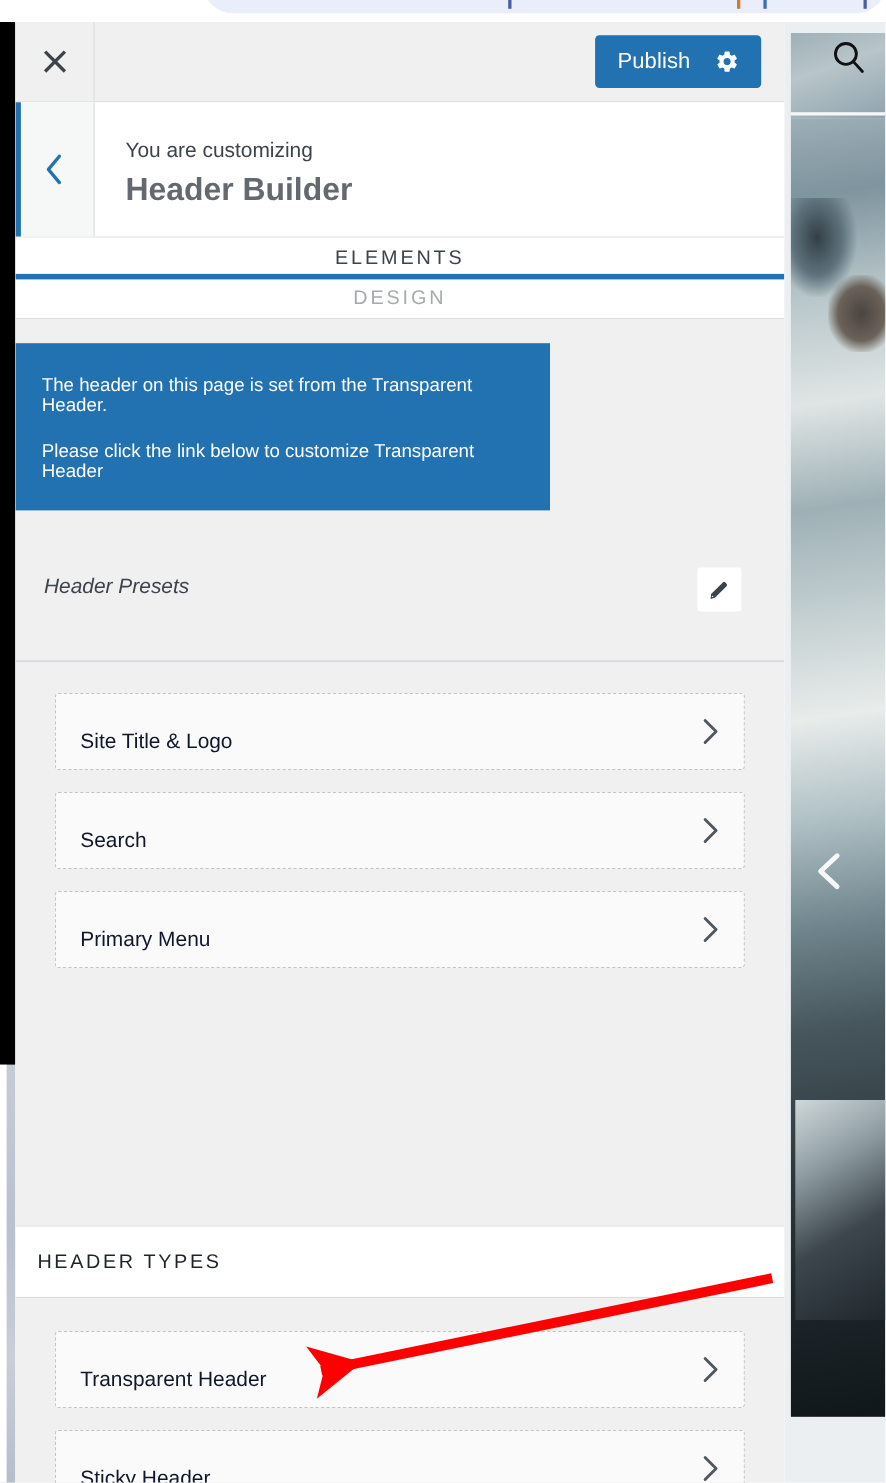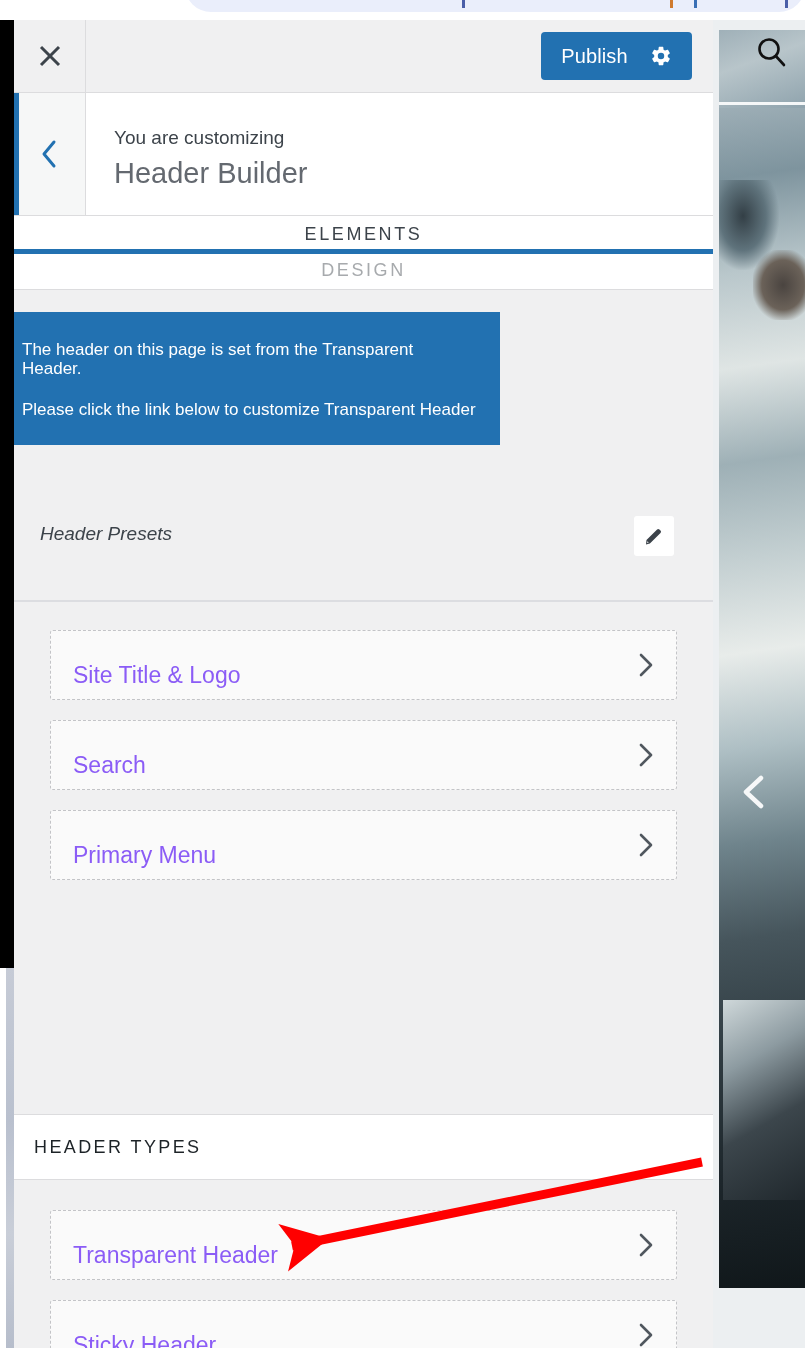--- a/index.html
+++ b/index.html
@@ -204,21 +204,21 @@
     position: absolute;
     left: 100px; top: 34px;
     font-size: 19px;
     color: #3c434a;
   }
   #page-title {
     position: absolute;
     left: 100px; top: 64px;
     font-size: 29px;
     color: #646970;
-    font-weight: 400;
+    font-weight: 700;
   }
 
   
   #tabs {
     position: absolute;
     left: 0; top: 196px;
     width: 699px; height: 73px;
     background: #ffffff;
     border-bottom: 1px solid #dcdcde;
     display: flex;
@@ -250,21 +250,21 @@
     left: 0; top: 270px;
     width: 699px; height: 1058px;
     background: #f0f0f1;
   }
 
   
   #notice-box {
     position: absolute;
     left: 0; top: 22px;
     width: 486px;
-    padding: 28px 24px 26px 8px;
+    padding: 28px 24px 26px 24px;
     background: #2271b1;
     box-sizing: border-box;
   }
   .notice-line {
     color: #ffffff;
     font-size: 17px;
     line-height: 19px;
   }
   .notice-line + .notice-line { margin-top: 22px; }
 
@@ -321,22 +321,22 @@
     height: 68px;
     background: #fafafa;
     border: 1px dashed #c3c4c7;
     border-radius: 3px;
     display: flex;
     align-items: center;
     cursor: pointer;
   }
   .builder-item-label {
     margin-left: 22px;
-    font-size: 23px;
-    color: #8b5cf6;
+    font-size: 19px;
+    color: #0f172a;
     margin-top: 20px;
   }
   .builder-item-chevron {
     position: absolute;
     right: 22px;
     top: 50%;
     transform: translateY(-50%);
     display: flex;
   }
 

